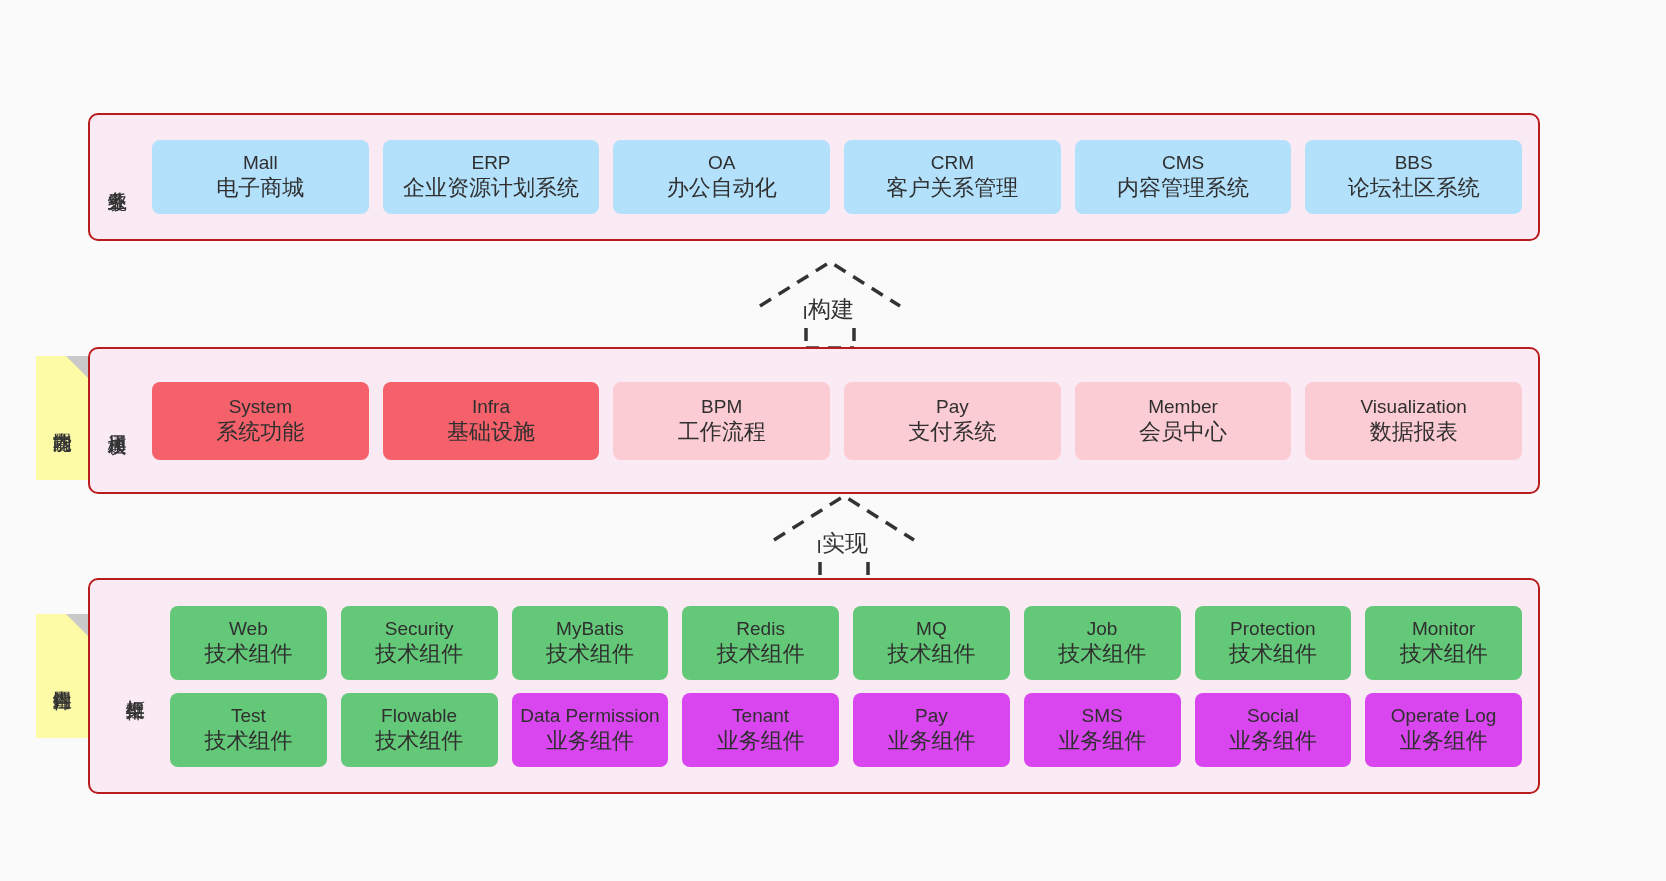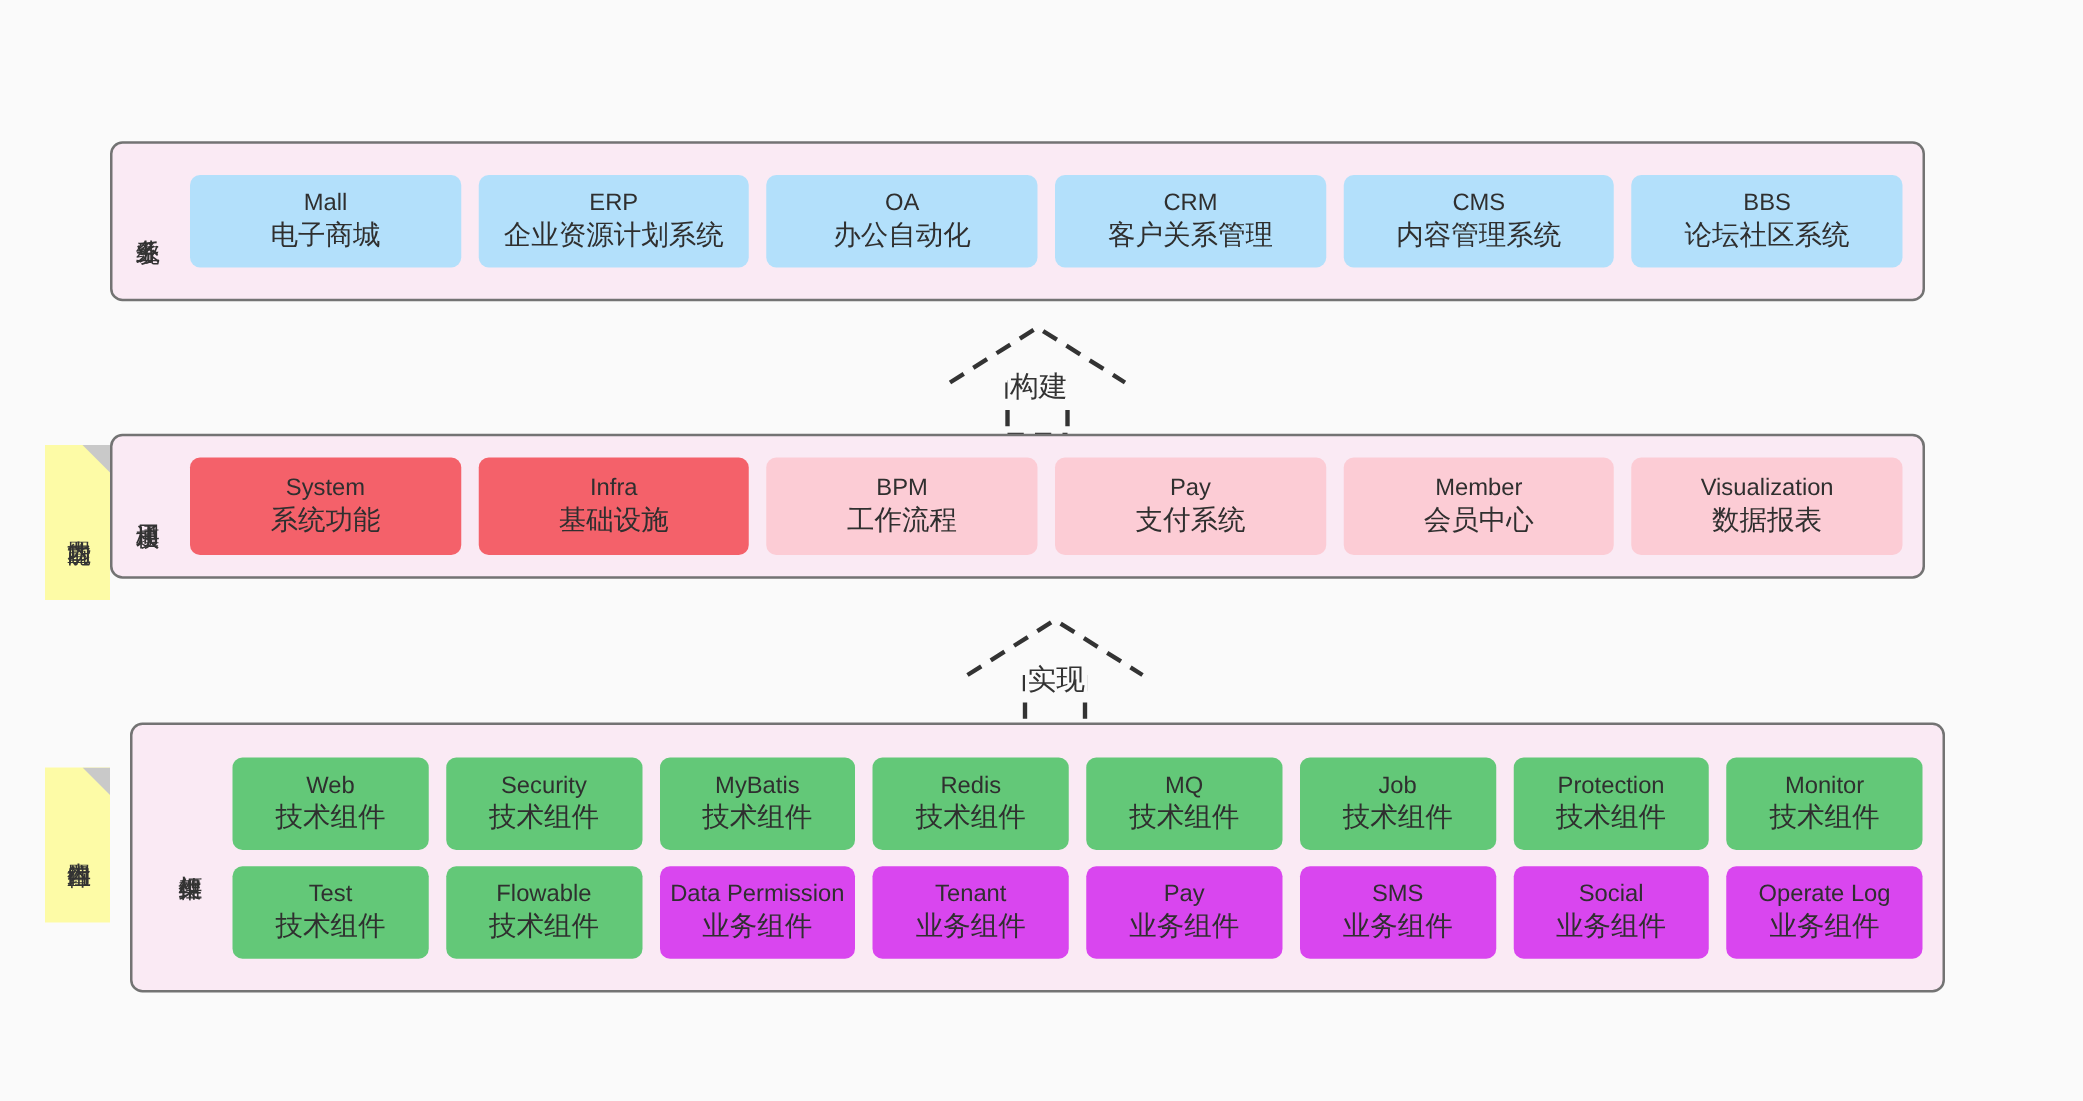--- a/index.html
+++ b/index.html
@@ -21,21 +21,21 @@
     position: absolute;
     inset: 0;
     background: #fafafa;
   }
 
   
   .layer {
     position: absolute;
     box-sizing: border-box;
     background: #faeaf4;
-    border: 2px solid #737373;
+    border: 2px solid #b91c1c;
     border-radius: 10px;
     display: flex;
     align-items: stretch;
   }
 
   .layer-title {
     flex: 0 0 auto;
     width: 46px;
     display: flex;
     align-items: center;
@@ -182,21 +182,21 @@
       <path d="M46 48 L94 48" stroke="#333333" stroke-width="3.5" stroke-dasharray="13 9" fill="none"></path>
       <path d="M46 48 L46 92" stroke="#333333" stroke-width="3.5" stroke-dasharray="13 9" fill="none"></path>
       <path d="M94 48 L94 92" stroke="#333333" stroke-width="3.5" stroke-dasharray="13 9" fill="none"></path>
       <path d="M46 90 L94 90" stroke="#333333" stroke-width="3.5" stroke-dasharray="13 9" fill="none"></path>
     </svg>
     <div class="conn-label" style="left:46px; top:36px;">构建</div>
   </div>
 
   <div class="sticky" style="left:36px; top:356px; width:52px; height:124px;">内置功能</div>
 
-  <div class="layer h-module" style="left:88px; top:347px; width:1452px; height:116px;">
+  <div class="layer h-module" style="left:88px; top:347px; width:1452px; height:147px;">
     <div class="layer-title">通用模块</div>
     <div class="layer-body">
       <div class="row">
         <div class="node c-red">
           <span class="n-en">System</span>
           <span class="n-cn">系统功能</span>
         </div>
         <div class="node c-red">
           <span class="n-en">Infra</span>
           <span class="n-cn">基础设施</span>
@@ -227,21 +227,21 @@
       <path d="M46 48 L94 48" stroke="#333333" stroke-width="3.5" stroke-dasharray="13 9" fill="none"></path>
       <path d="M46 48 L46 92" stroke="#333333" stroke-width="3.5" stroke-dasharray="13 9" fill="none"></path>
       <path d="M94 48 L94 92" stroke="#333333" stroke-width="3.5" stroke-dasharray="13 9" fill="none"></path>
       <path d="M46 90 L94 90" stroke="#333333" stroke-width="3.5" stroke-dasharray="13 9" fill="none"></path>
     </svg>
     <div class="conn-label" style="left:46px; top:36px;">实现</div>
   </div>
 
   <div class="sticky" style="left:36px; top:614px; width:52px; height:124px;">内置组件</div>
 
-  <div class="layer h-frame" style="left:104px; top:578px; width:1452px; height:216px;padding-left:18px;">
+  <div class="layer h-frame" style="left:88px; top:578px; width:1452px; height:216px;padding-left:18px;">
     <div class="layer-title">框架组件</div>
     <div class="layer-body">
 
       <div class="row">
         <div class="node c-green">
           <span class="n-en">Web</span>
           <span class="n-cn">技术组件</span>
         </div>
         <div class="node c-green">
           <span class="n-en">Security</span>

